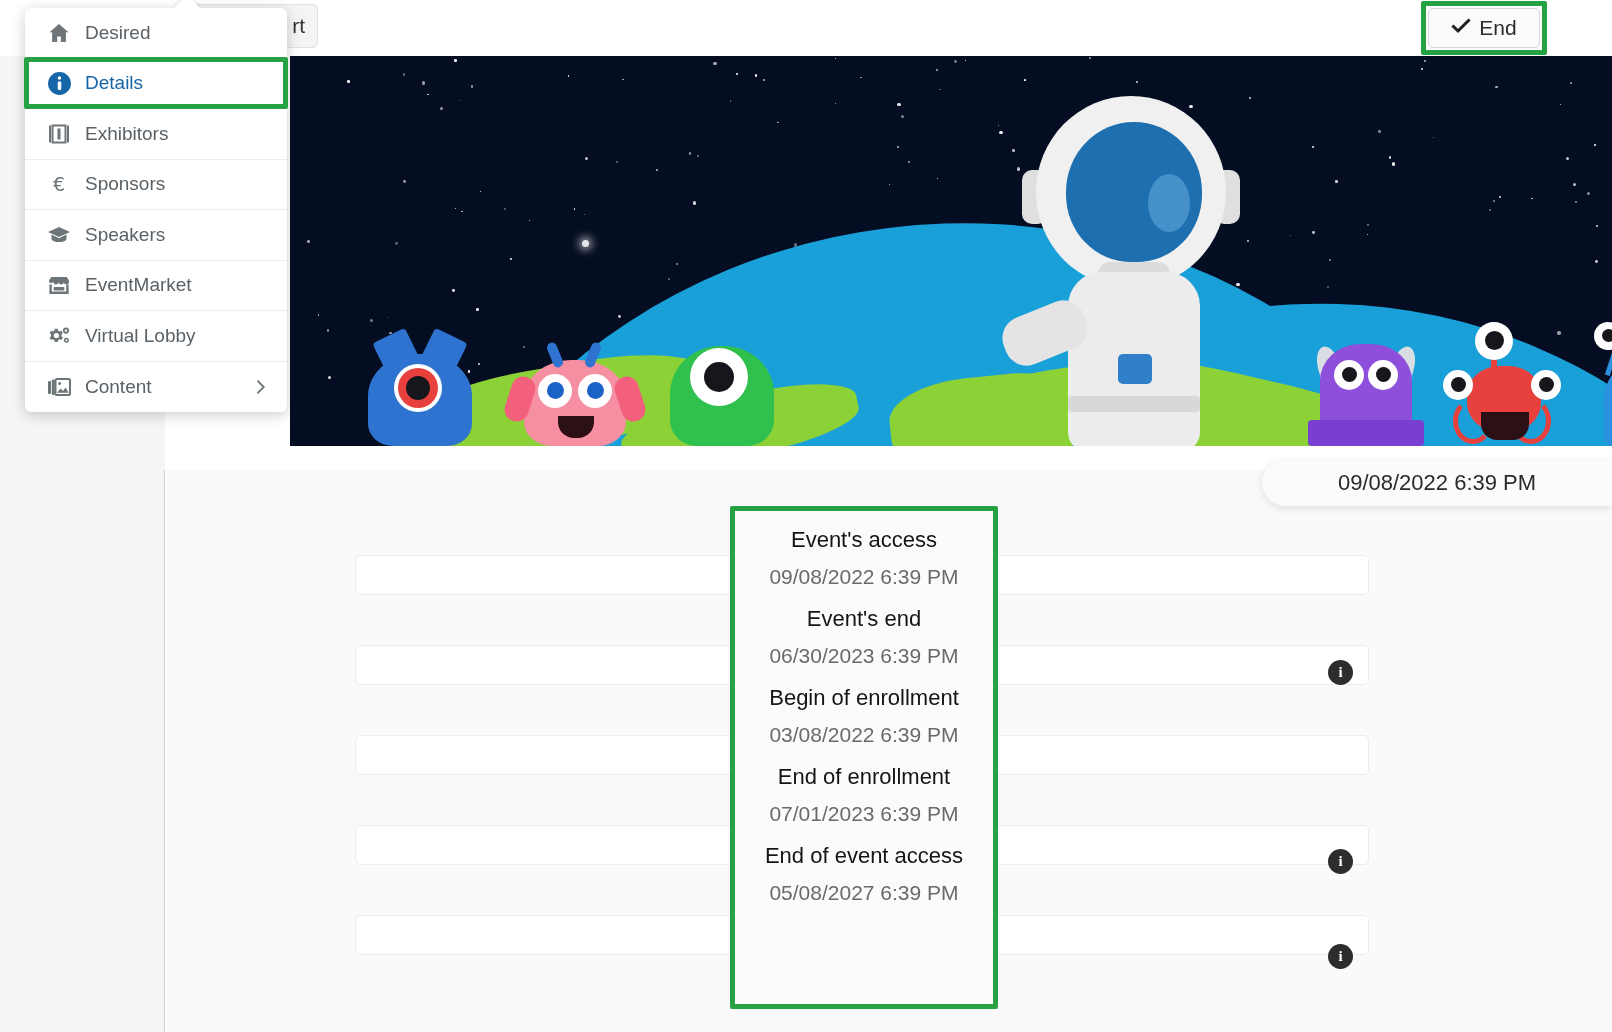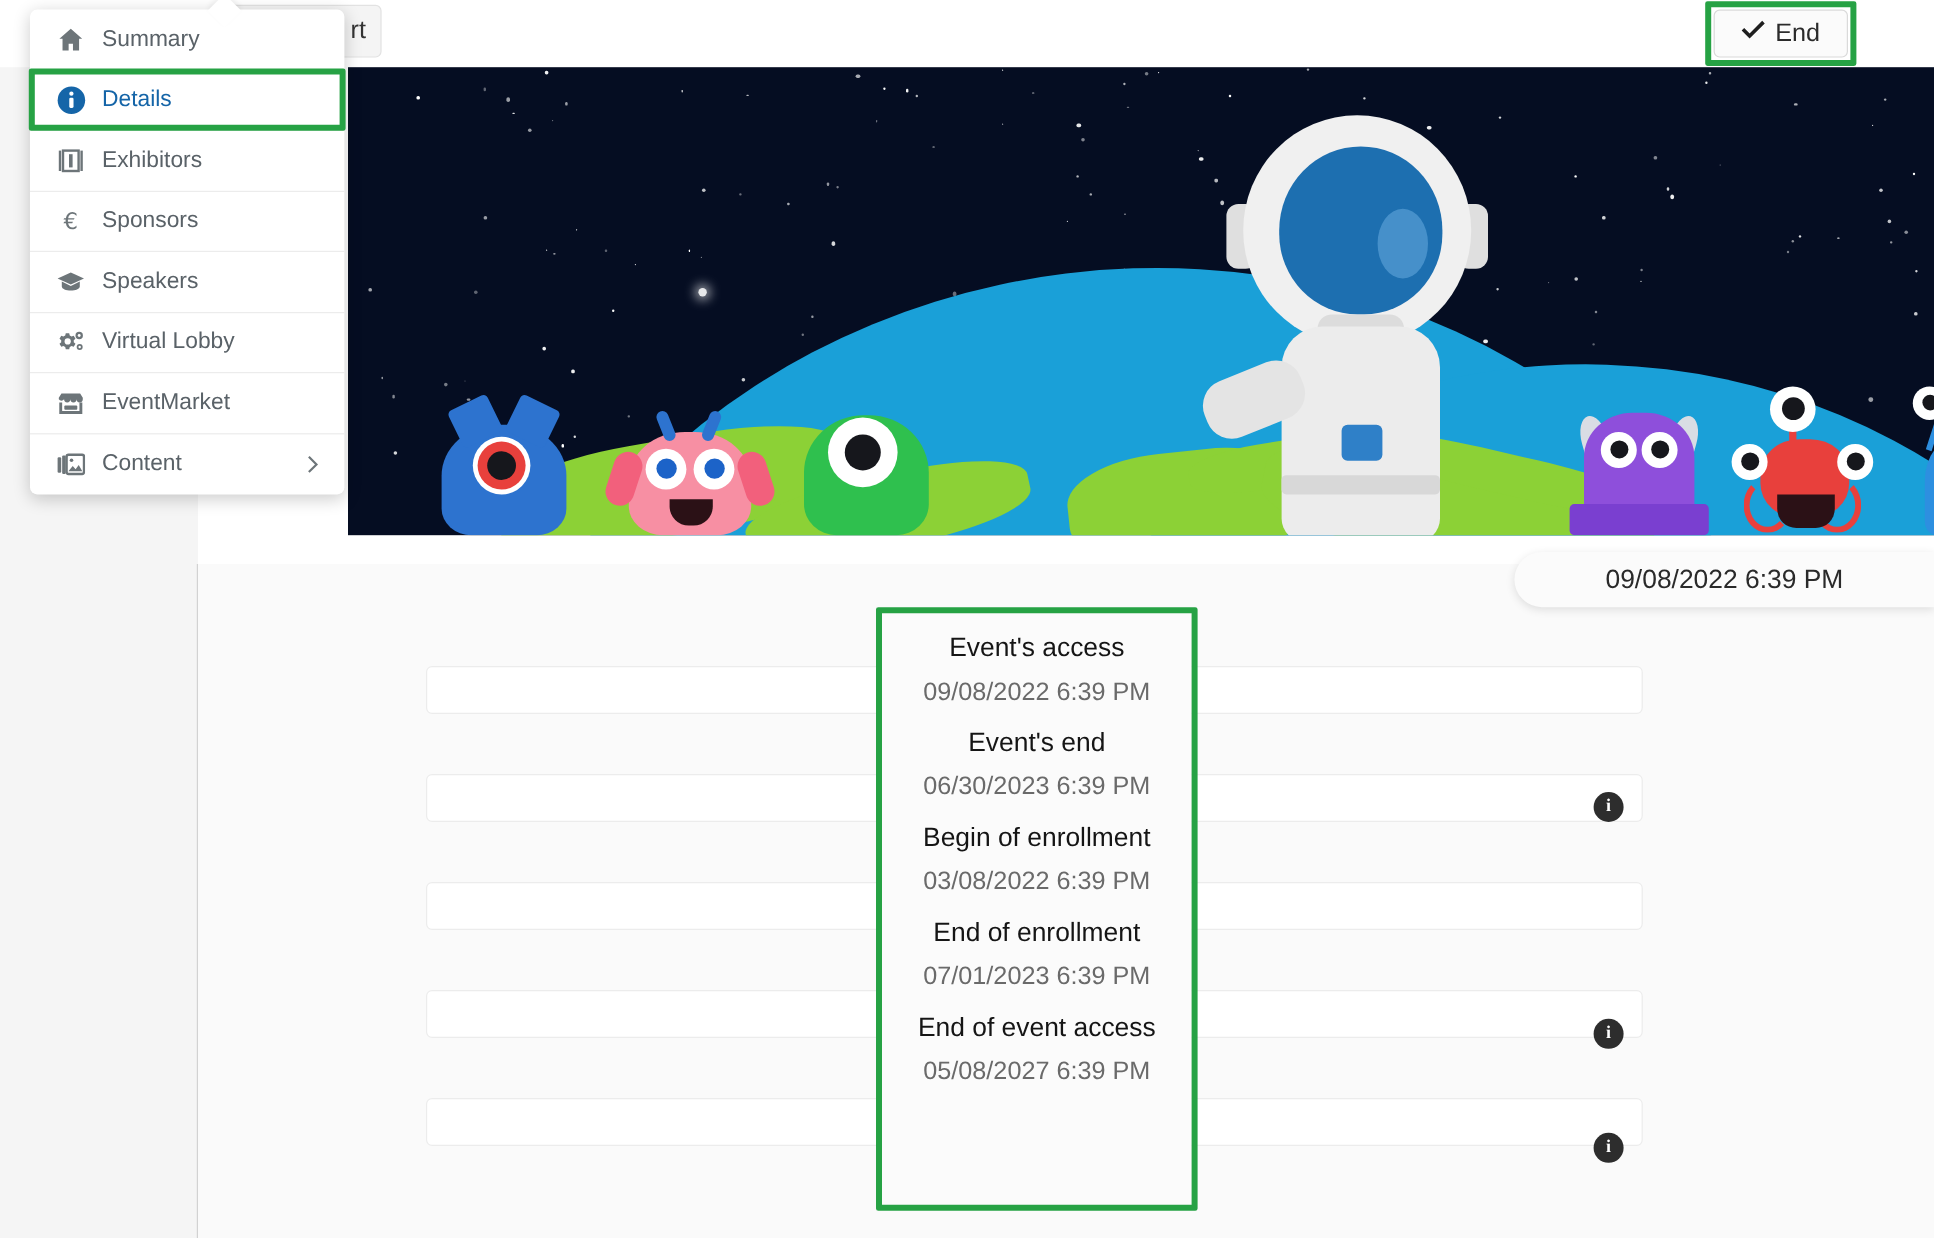--- a/index.html
+++ b/index.html
@@ -489,21 +489,21 @@
 
   <div class="menu">
     <div class="menu-notch"></div>
     <div id="menu-list">
         <div class="menu-item">
           <span class="mi-icon">
             <svg width="24" height="24" viewBox="0 0 24 24" fill="currentColor">
               <path d="M12 3 L2.5 11.2 h2.6 V21 h5.1 v-5.6 h3.6 V21 h5.1 V11.2 h2.6 Z"></path>
             </svg>
           </span>
-          <span class="mi-label">Summary</span>
+          <span class="mi-label">Desired</span>
         </div>
         <div class="menu-item active">
           <span class="mi-icon">
             <svg width="25" height="25" viewBox="0 0 24 24">
               <circle cx="12" cy="12" r="11" fill="#1565a8"></circle>
               <circle cx="12" cy="6.8" r="1.7" fill="#fff"></circle>
               <rect x="10.3" y="10" width="3.4" height="8.2" rx="1.1" fill="#fff"></rect>
             </svg>
           </span>
           <span class="mi-label">Details</span>
@@ -528,43 +528,43 @@
           <span class="mi-label">Sponsors</span>
         </div>
         <div class="menu-item">
           <span class="mi-icon">
             <svg width="24" height="24" viewBox="0 0 24 24" fill="currentColor">
               <path d="M12 4 L23 9 L12 14 L1 9 Z"></path>
               <path d="M4.5 11.5 v4.2 c0 2 3.6 3.4 7.5 3.4 s7.5-1.4 7.5-3.4 v-4.2 L12 15.3 Z"></path>
             </svg>
           </span>
           <span class="mi-label">Speakers</span>
+        </div>
+        <div class="menu-item">
+          <span class="mi-icon">
+            <svg width="24" height="24" viewBox="0 0 24 24" fill="currentColor">
+              <path d="M2 7.5 L4.2 4 h15.6 L22 7.5 v1.3 a2.6 2.6 0 0 1-5.2 0 2.6 2.6 0 0 1-5.2 0 2.6 2.6 0 0 1-5.2 0 2.6 2.6 0 0 1-4.4 0 Z"></path>
+              <path d="M3.6 11.5 v8.3 h16.8 v-8.3" fill="none" stroke="currentColor" stroke-width="2.4"></path>
+              <rect x="6.6" y="14" width="10.8" height="3.4" rx=".8"></rect>
+            </svg>
+          </span>
+          <span class="mi-label">EventMarket</span>
         </div>
         <div class="menu-item">
           <span class="mi-icon">
             <svg width="24" height="24" viewBox="0 0 24 24" fill="currentColor">
               <path d="M9.2 3.4 l.5 2.1 a5.4 5.4 0 0 1 1.6.9 l2-.8 1.6 2.7 -1.6 1.4 a5.6 5.6 0 0 1 0 1.9 l1.6 1.4 -1.6 2.7 -2-.8 a5.4 5.4 0 0 1-1.6.9 l-.5 2.1 H6.1 l-.5-2.1 a5.4 5.4 0 0 1-1.6-.9 l-2 .8 -1.6-2.7 1.6-1.4 a5.6 5.6 0 0 1 0-1.9 L0.4 8.3 2 5.6 l2 .8 A5.4 5.4 0 0 1 5.6 5.5 l.5-2.1 Z" transform="translate(2.2,1.6) scale(.92)"></path>
               <circle cx="9.4" cy="11.5" r="2.6" fill="#fff"></circle>
               <circle cx="19" cy="6.6" r="3.1"></circle>
               <circle cx="19" cy="6.6" r="1.2" fill="#fff"></circle>
               <circle cx="19.4" cy="16.2" r="2.5"></circle>
               <circle cx="19.4" cy="16.2" r="1" fill="#fff"></circle>
             </svg>
           </span>
           <span class="mi-label">Virtual Lobby</span>
-        </div>
-        <div class="menu-item">
-          <span class="mi-icon">
-            <svg width="24" height="24" viewBox="0 0 24 24" fill="currentColor">
-              <path d="M2 7.5 L4.2 4 h15.6 L22 7.5 v1.3 a2.6 2.6 0 0 1-5.2 0 2.6 2.6 0 0 1-5.2 0 2.6 2.6 0 0 1-5.2 0 2.6 2.6 0 0 1-4.4 0 Z"></path>
-              <path d="M3.6 11.5 v8.3 h16.8 v-8.3" fill="none" stroke="currentColor" stroke-width="2.4"></path>
-              <rect x="6.6" y="14" width="10.8" height="3.4" rx=".8"></rect>
-            </svg>
-          </span>
-          <span class="mi-label">EventMarket</span>
         </div>
         <div class="menu-item">
           <span class="mi-icon">
             <svg width="24" height="24" viewBox="0 0 24 24" fill="currentColor">
               <rect x="1" y="6" width="3" height="13" rx="1"></rect>
               <rect x="4.8" y="4.5" width="3" height="15.5" rx="1"></rect>
               <rect x="8.5" y="4" width="14.5" height="16" rx="1.6" fill="none" stroke="currentColor" stroke-width="2"></rect>
               <circle cx="12.6" cy="8.6" r="1.5"></circle>
               <path d="M10 17.8 l3.6-4.4 2.4 2.6 2.6-3.4 3 5.2 Z"></path>
             </svg>

